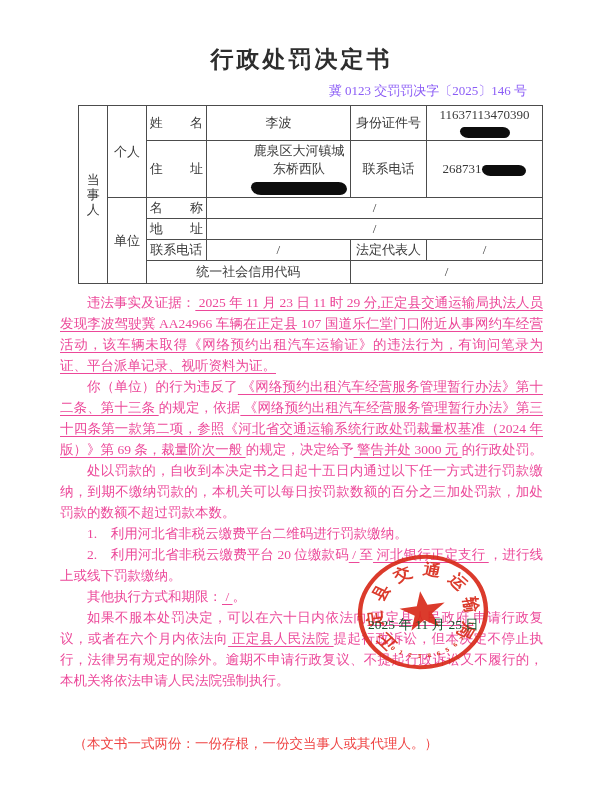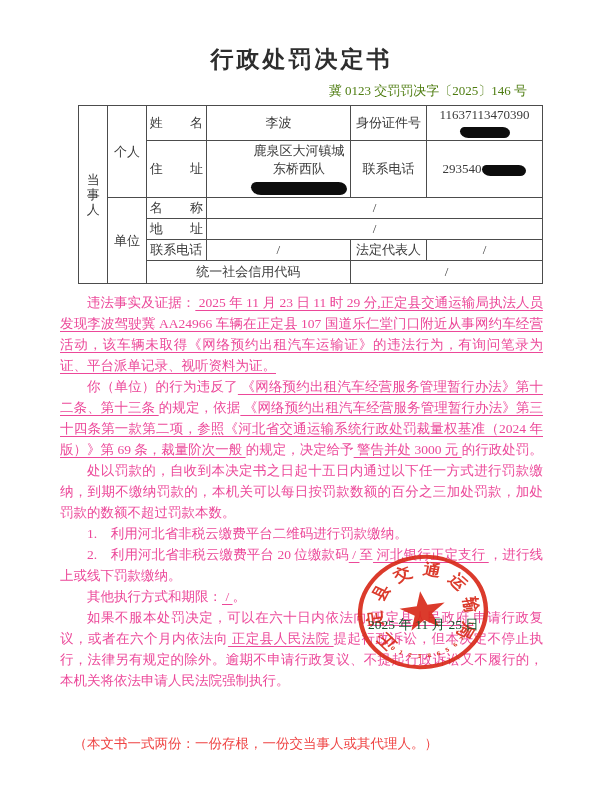--- a/index.html
+++ b/index.html
@@ -10,21 +10,21 @@
     font-family:"Liberation Serif","DejaVu Serif",serif;
     color:#3a3a3a;
     overflow:hidden;
   }
   .content{padding:44px 60px 0 60px;}
   .title{
     margin:0;text-align:center;
     font-size:23px;font-weight:bold;letter-spacing:3px;color:#2e2e2e;
   }
   .docno{
-    text-align:right;font-size:13px;margin:7px 16px 5px 0;color:#4d7c0f;
+    text-align:right;font-size:13px;margin:7px 16px 5px 0;color:#8b5cf6;
   }
   table.party{
     border-collapse:collapse;margin-left:18px;
     font-size:13px;color:#3a3a3a;table-layout:fixed;
   }
   table.party td{
     border:1px solid #4c4c4c;padding:1px 3px;text-align:center;
     overflow:hidden;
   }
   td.vhead{width:25px;line-height:15px;padding:0 2px;}
@@ -91,21 +91,21 @@
         <td class="lbl2">身份证件号</td>
         <td class="val2"><span>11637113470390</span><span class="redact id"></span></td>
       </tr>
       <tr class="r2">
         <td class="lbl spread">住址</td>
         <td class="val1 addr-cell">
           <div>鹿泉区大河镇城东桥西队</div>
           <div><span class="redact addr"></span></div>
         </td>
         <td class="lbl2">联系电话</td>
-        <td class="val2"><span>293540</span><span class="redact phone"></span></td>
+        <td class="val2"><span>268731</span><span class="redact phone"></span></td>
       </tr>
       <tr class="r3">
         <td class="subhead" rowspan="4">单位</td>
         <td class="lbl spread">名称</td>
         <td colspan="3">/</td>
       </tr>
       <tr class="r4">
         <td class="lbl spread">地址</td>
         <td colspan="3">/</td>
       </tr>

